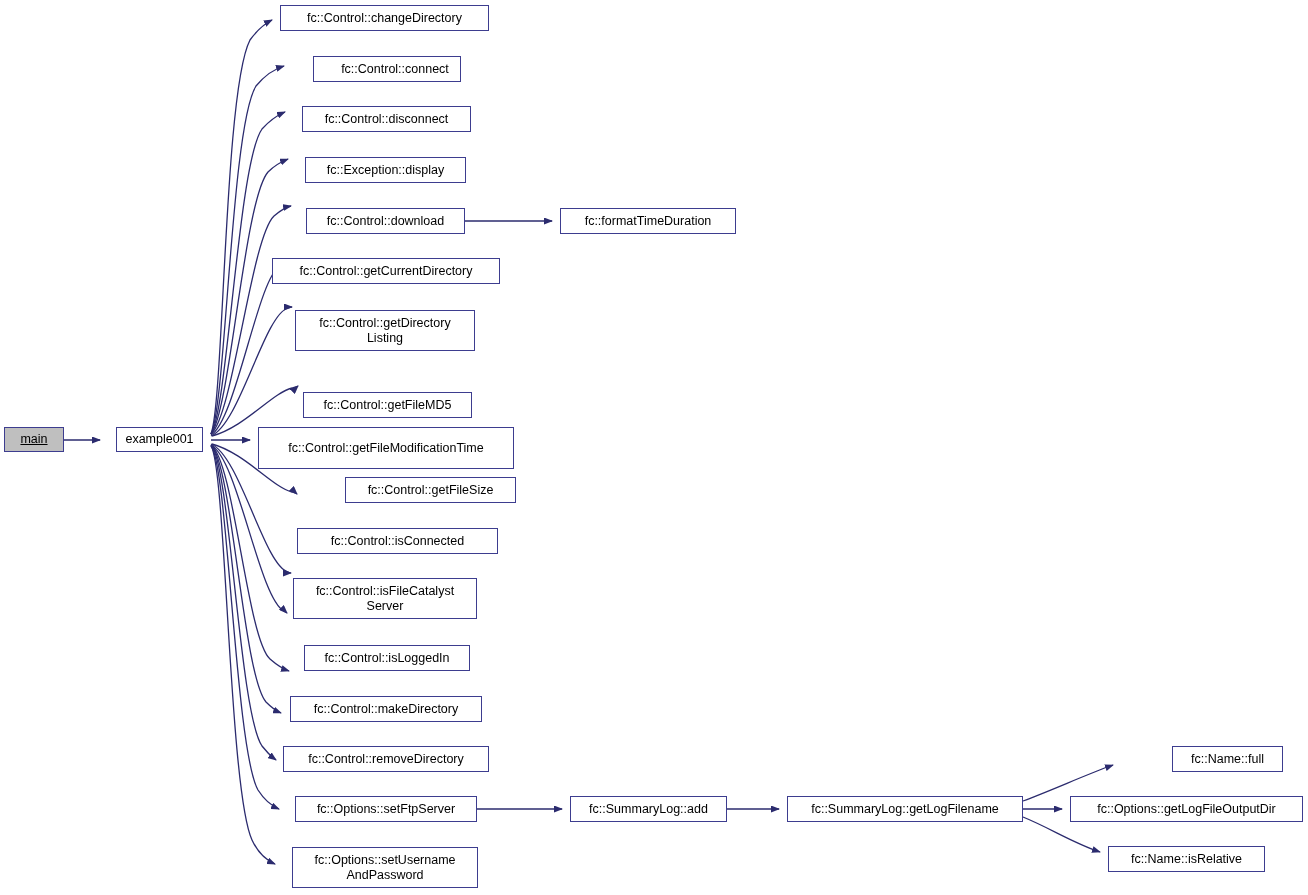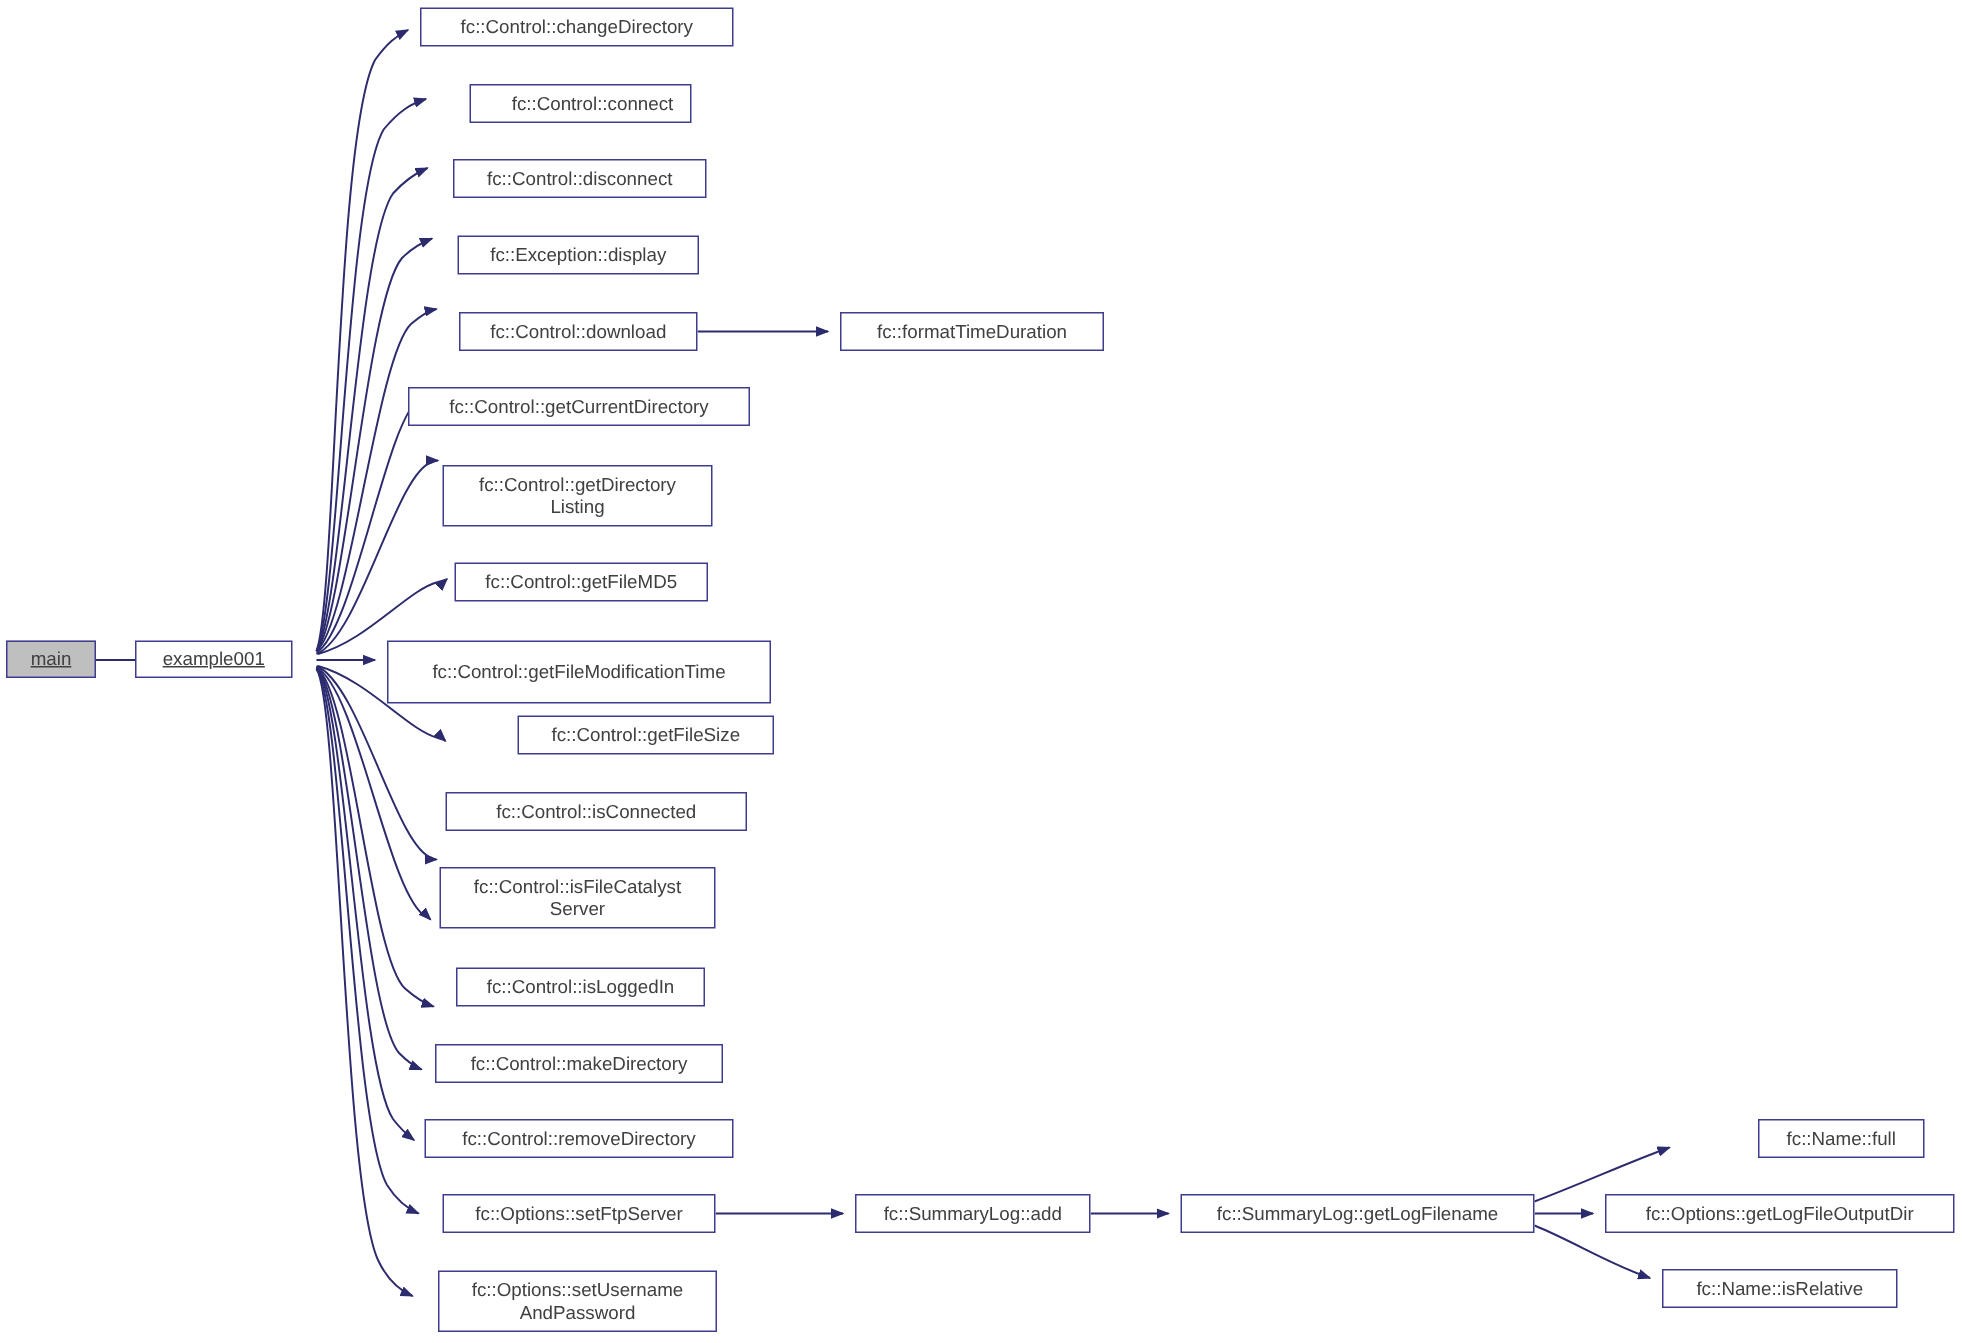--- a/index.html
+++ b/index.html
@@ -21,21 +21,21 @@
     top: 0;
     width: 1308px;
     height: 895px;
     pointer-events: none;
   }
   .node {
     position: absolute;
     box-sizing: border-box;
     border: 1px solid #3d3d8f;
     background: #ffffff;
-    color: #404040;
+    color: #000000;
     font-size: 12.5px;
     line-height: 1.18;
     display: flex;
     align-items: center;
     justify-content: center;
     text-align: center;
     white-space: pre-line;
     padding: 0 4px;
   }
   .node.root {
@@ -74,31 +74,31 @@
         <path d="M 477 809 L 562 809" marker-end="url(#arrow)" stroke="#2b2b6e"></path>
         <path d="M 727 809 L 779 809" marker-end="url(#arrow)" stroke="#2b2b6e"></path>
         <path d="M 1023 801 C 1055 789 1085 775 1113 765" marker-end="url(#arrow)" stroke="#2b2b6e"></path>
         <path d="M 1023 809 L 1062 809" marker-end="url(#arrow)" stroke="#2b2b6e"></path>
         <path d="M 1023 817 C 1050 828 1073 843 1100 852" marker-end="url(#arrow)" stroke="#2b2b6e"></path>
         <path d="M 211 446 C 226 468 229 790 252 840 C 259 855 268 861 275 864" marker-end="url(#arrow)" stroke="#2b2b6e"></path>
       </g>
   </svg>
   <div id="node-layer">
       <div class="node root" style="left: 4px; top: 427px; width: 60px; height: 25px; text-decoration: underline;">main</div>
-      <div class="node" style="left: 90px; top: 427px; width: 105px; height: 25px; text-decoration: underline;">example001</div>
+      <div class="node" style="left: 116px; top: 427px; width: 87px; height: 25px;">example001</div>
       <div class="node" style="left: 280px; top: 5px; width: 209px; height: 26px;">fc::Control::changeDirectory</div>
       <div class="node" style="left: 313px; top: 56px; width: 148px; height: 26px; padding-left: 20px;">fc::Control::connect</div>
       <div class="node" style="left: 302px; top: 106px; width: 169px; height: 26px;">fc::Control::disconnect</div>
       <div class="node" style="left: 305px; top: 157px; width: 161px; height: 26px;">fc::Exception::display</div>
       <div class="node" style="left: 306px; top: 208px; width: 159px; height: 26px;">fc::Control::download</div>
       <div class="node" style="left: 560px; top: 208px; width: 176px; height: 26px;">fc::formatTimeDuration</div>
       <div class="node" style="left: 272px; top: 258px; width: 228px; height: 26px;">fc::Control::getCurrentDirectory</div>
       <div class="node" style="left: 295px; top: 310px; width: 180px; height: 41px;">fc::Control::getDirectory
 Listing</div>
-      <div class="node" style="left: 303px; top: 375px; width: 169px; height: 26px;">fc::Control::getFileMD5</div>
+      <div class="node" style="left: 303px; top: 392px; width: 169px; height: 26px;">fc::Control::getFileMD5</div>
       <div class="node" style="left: 258px; top: 427px; width: 256px; height: 42px;">fc::Control::getFileModificationTime</div>
       <div class="node" style="left: 301px; top: 477px; width: 171px; height: 26px; margin-left: 44px;">fc::Control::getFileSize</div>
       <div class="node" style="left: 297px; top: 528px; width: 201px; height: 26px;">fc::Control::isConnected</div>
       <div class="node" style="left: 293px; top: 578px; width: 184px; height: 41px;">fc::Control::isFileCatalyst
 Server</div>
       <div class="node" style="left: 304px; top: 645px; width: 166px; height: 26px;">fc::Control::isLoggedIn</div>
       <div class="node" style="left: 290px; top: 696px; width: 192px; height: 26px;">fc::Control::makeDirectory</div>
       <div class="node" style="left: 283px; top: 746px; width: 206px; height: 26px;">fc::Control::removeDirectory</div>
       <div class="node" style="left: 295px; top: 796px; width: 182px; height: 26px;">fc::Options::setFtpServer</div>
       <div class="node" style="left: 570px; top: 796px; width: 157px; height: 26px;">fc::SummaryLog::add</div>

